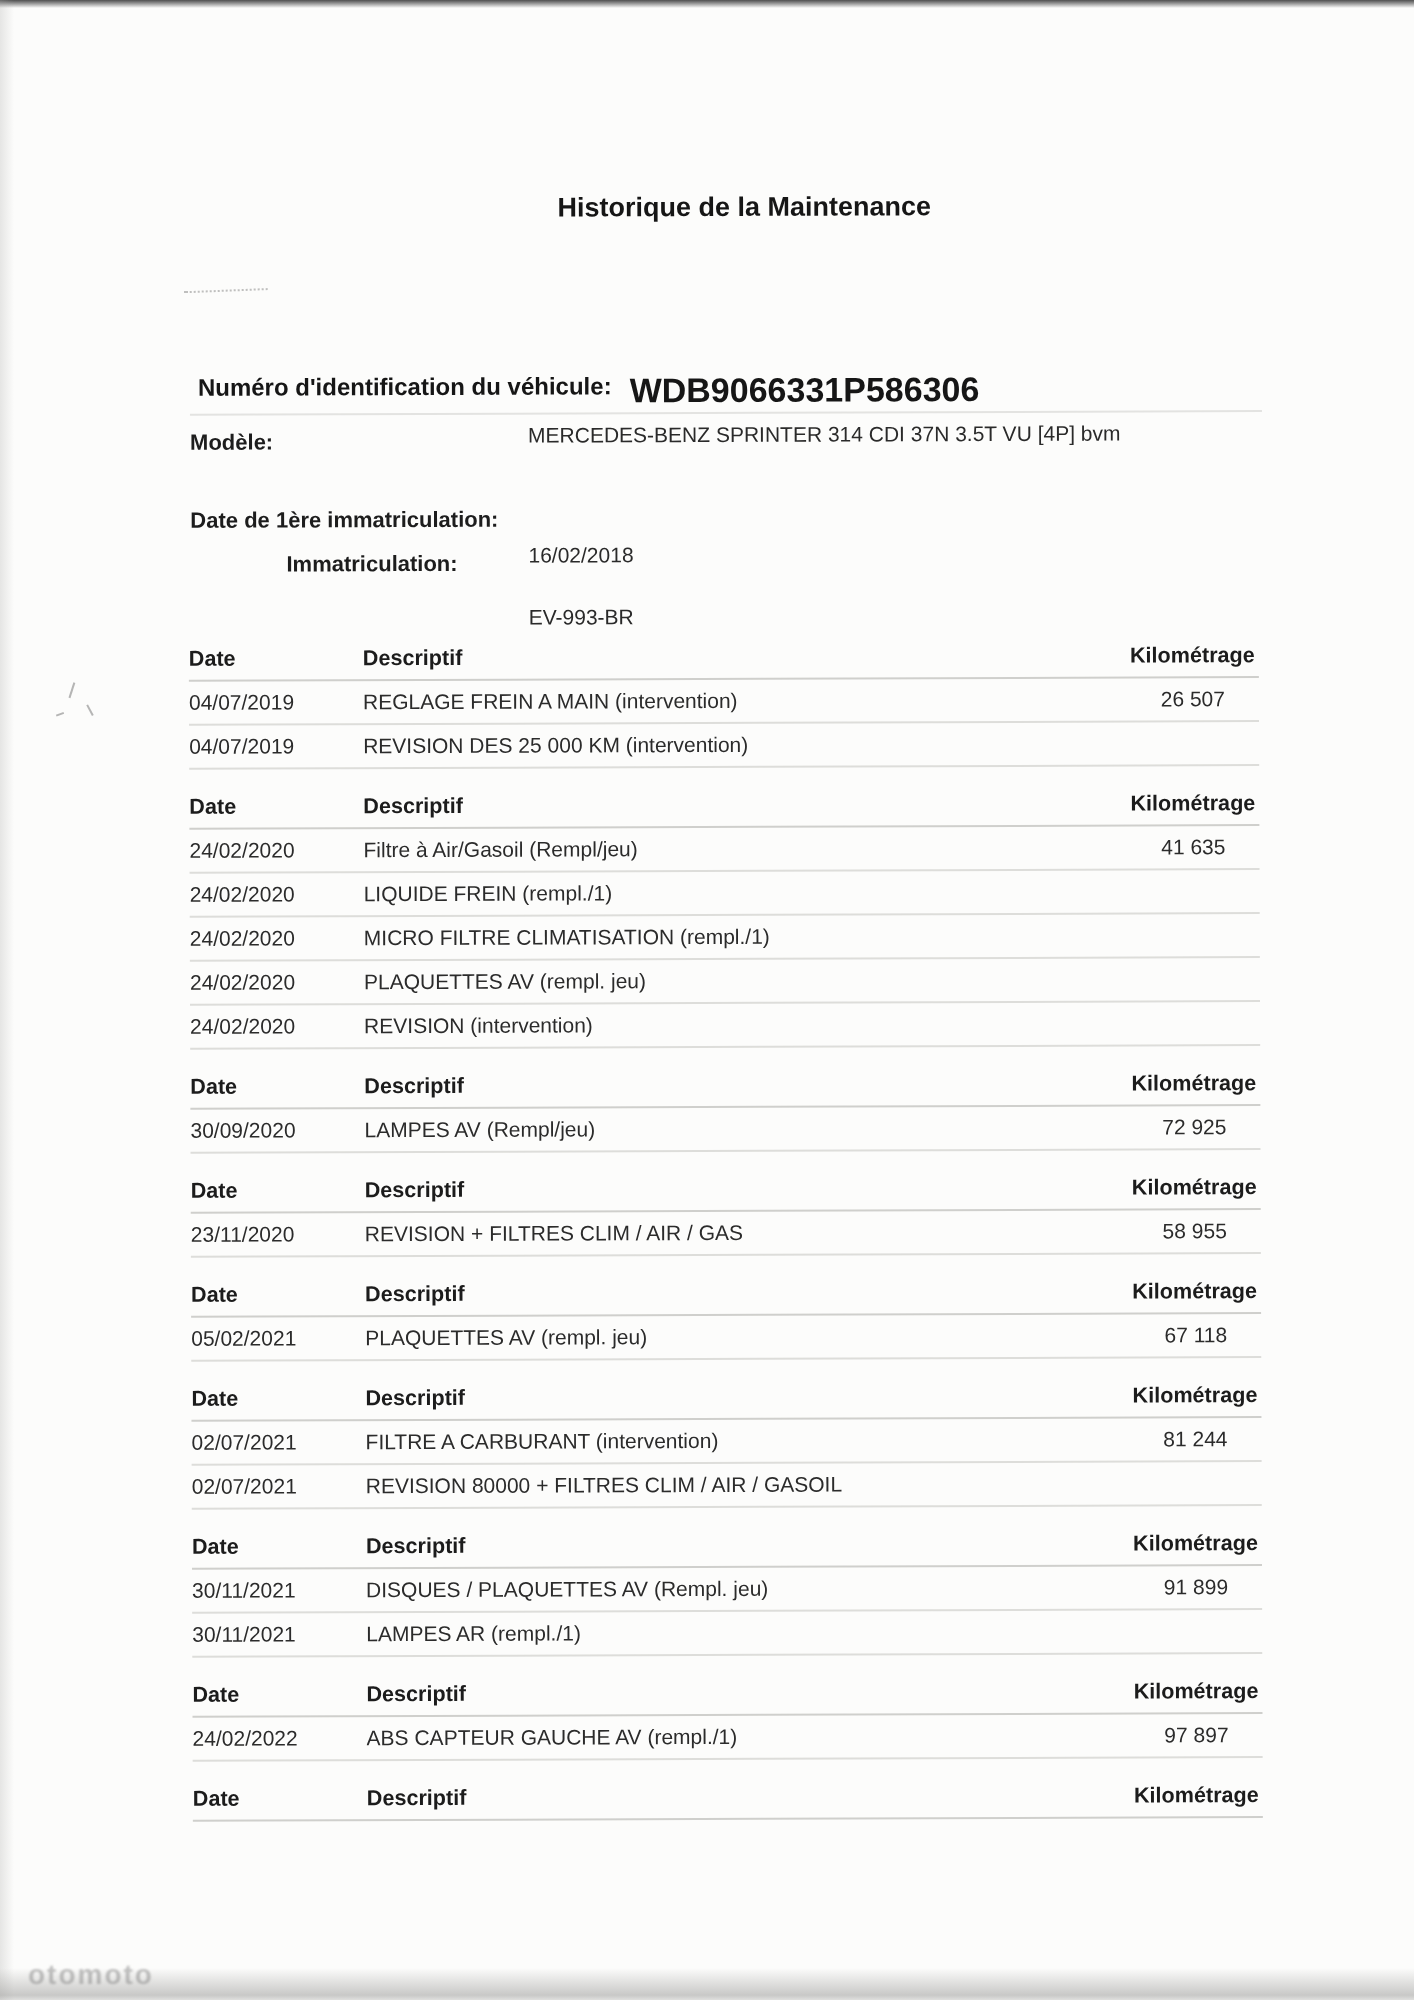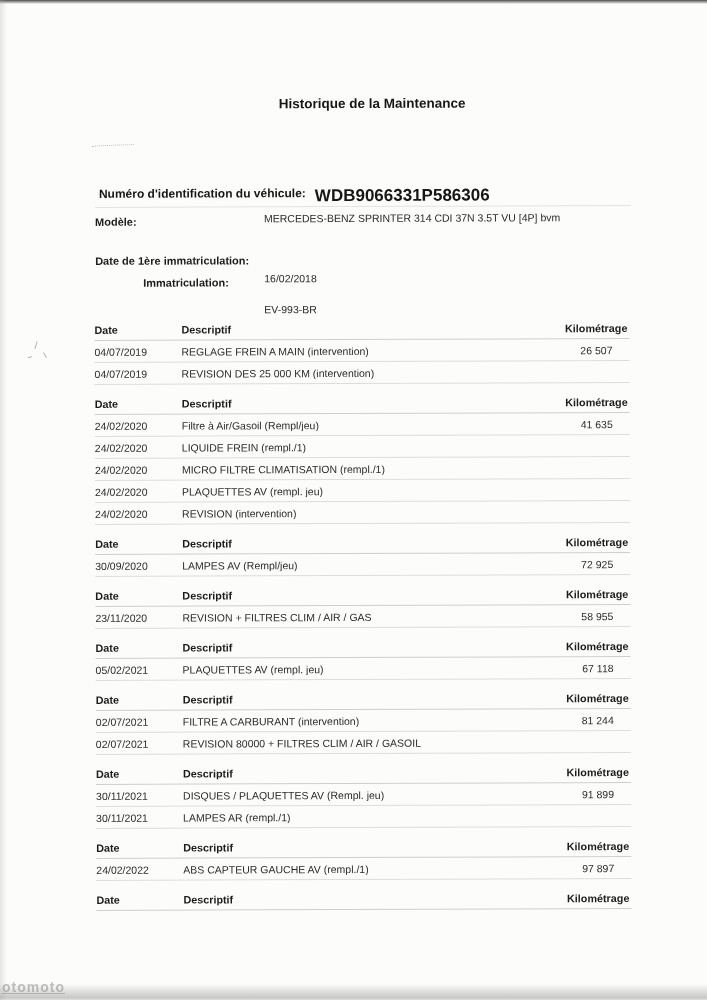--- a/index.html
+++ b/index.html
@@ -19,25 +19,24 @@
   }
   .scan-left-shade {
     position: absolute; top: 0; bottom: 0; left: 0; width: 7px;
     background: linear-gradient(to right, rgba(170,170,168,0.28), rgba(255,255,255,0));
   }
   .scan-bottom-edge {
     position: absolute; bottom: 0; left: 0; right: 0; height: 16px;
     background: linear-gradient(to bottom, rgba(185,185,183,0) 0%, rgba(158,158,156,0.55) 85%, rgba(180,180,178,0.4) 100%);
   }
   .watermark {
-    position: absolute; left: 2px; bottom: 5px;
+    position: absolute; left: 14px; bottom: 5px;
     font-size: 14px; font-weight: bold; letter-spacing: 1px;
     color: #8f8f8f; opacity: 0.55;
     filter: blur(0.6px);
-    text-decoration: underline;
   }
   .scribble {
     position: absolute; left: 93px; top: 139px; width: 42px; height: 5px;
     border-bottom: 1px dotted rgba(140,140,140,0.55);
     transform: rotate(-2deg);
   }
   .pen-mark { position: absolute; border-left: 1px solid rgba(110,110,110,0.5); }
   .pen-mark-1 { left: 36px; top: 340px; height: 8px; transform: rotate(18deg); }
   .pen-mark-2 { left: 45px; top: 351px; height: 6px; transform: rotate(-28deg); }
   .pen-mark-3 { left: 30px; top: 354px; height: 4px; transform: rotate(70deg); }

